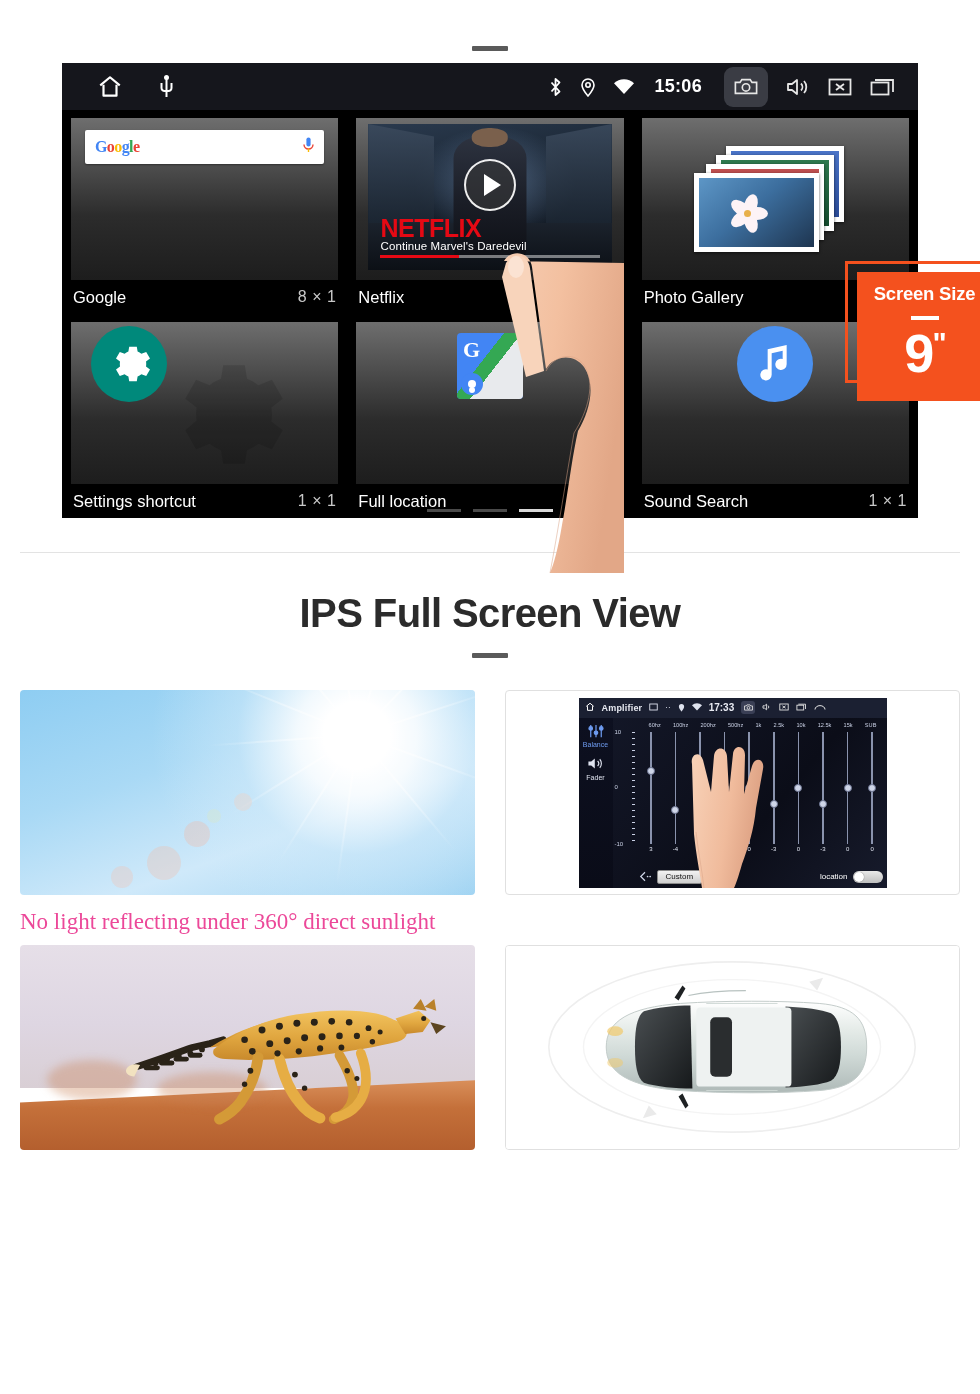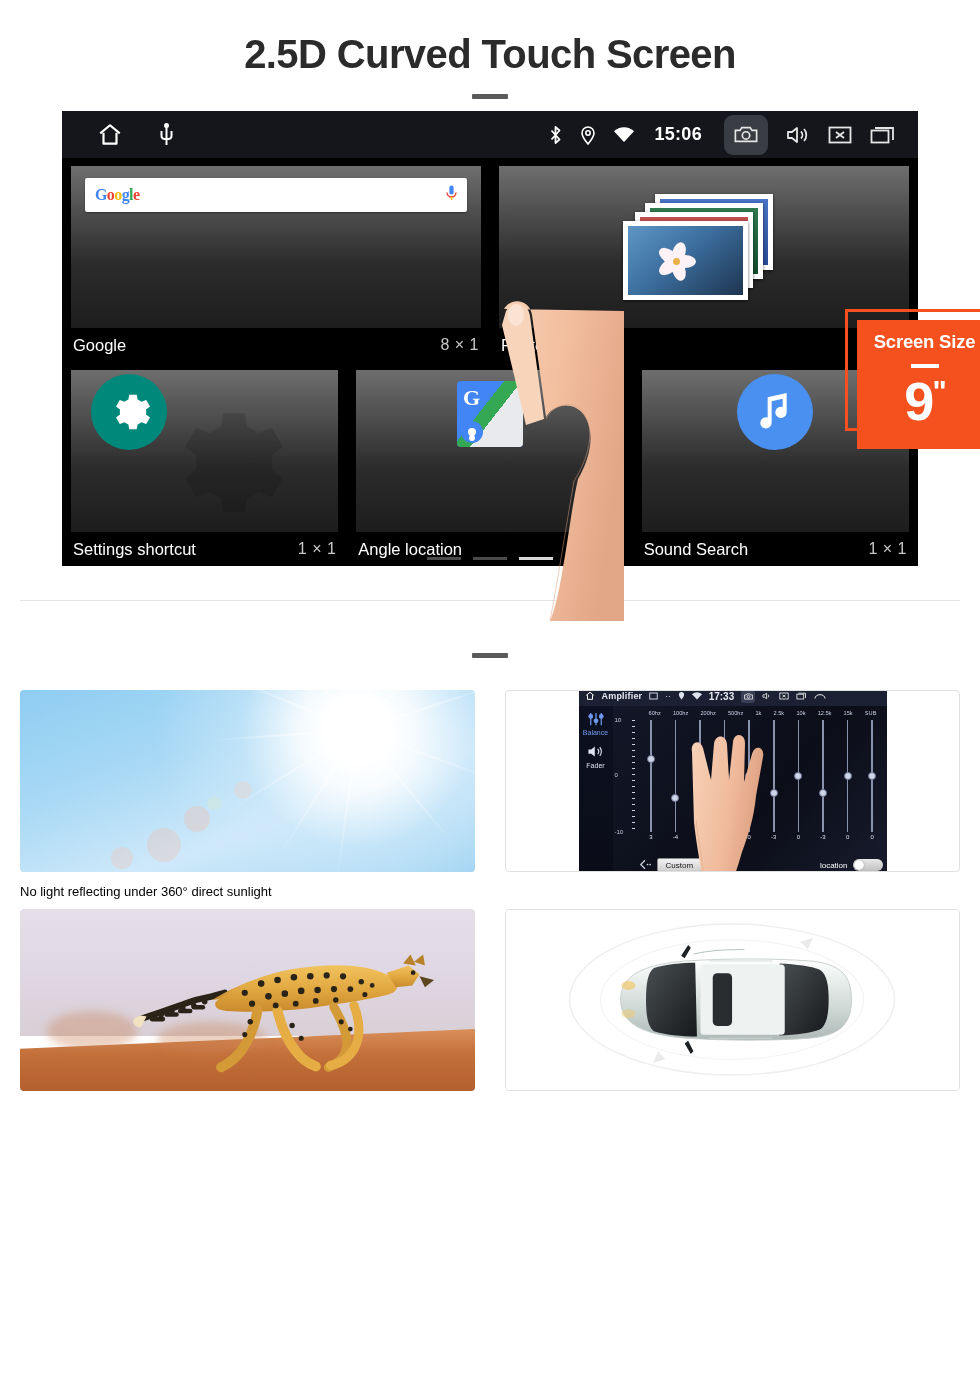--- a/index.html
+++ b/index.html
@@ -282,29 +282,29 @@
   }
 
   
   .section-two { padding-top: 36px; }
   .cards {
     width: 940px; margin: 32px auto 0;
     display: grid; grid-template-columns: 1fr 1fr; column-gap: 30px; row-gap: 8px;
   }
   .card { display: flex; flex-direction: column; }
   .card-frame {
-    height: 182px;
+    height: 205px;
     border: 1px solid #e0e0e0; border-radius: 4px;
     overflow: hidden; background: #fff;
     display: flex; align-items: center; justify-content: center;
     position: relative;
   }
   .card-frame.flush { border: none; }
   .card-caption {
-    margin-top: 12px; font-size: 13px; color: #000000; line-height: 1.3;
+    margin-top: 12px; font-size: 23px; color: #ec4899; line-height: 1.3; font-family: Liberation Serif, serif;
   }
 
   
   .sky {
     position: absolute; inset: 0;
     background:
       radial-gradient(circle at 74% 22%, #ffffff 0%, #ffffff 9%, rgba(255,255,255,.85) 16%, rgba(208,234,250,.5) 32%, rgba(255,255,255,0) 55%),
       linear-gradient(160deg, #8ecdf2 0%, #a9d9f5 35%, #cfe9fa 65%, #9fd3f2 100%);
   }
   .ray {
@@ -406,21 +406,20 @@
   .dust { position: absolute; border-radius: 50%; background: rgba(201,126,80,.35); filter: blur(4px); }
 
   
   .car-wrap { position: absolute; inset: 0; background: #fff; }
 </style>
 </head>
 <body>
 
 <div class="section-one">
 
-  <h1 class="title-main">2.5D Curved Touch Screen</h1>
   <div class="title-rule"></div>
 
   <div class="android-wrap">
     <div class="android-screen">
 
       <div class="status-bar">
         <div class="sb-left">
           <span class="sb-icon">
             <svg width="28" height="26" viewBox="0 0 24 24" fill="none" stroke="#fff" stroke-width="2" stroke-linejoin="round">
               <path d="M3 10.5 12 3l9 7.5"></path>
@@ -498,20 +497,39 @@
                   </svg>
                 </span>
               </div>
             </div>
             <div class="widget-label-row">
               <span>Google</span>
               <span class="widget-size">8 × 1</span>
             </div>
           </div>
 
+          <div class="widget-cell">
+            <div class="widget-preview">
+              <div class="nf-img">
+                <div class="nf-city-l"></div>
+                <div class="nf-city-r"></div>
+                <div class="nf-road"></div>
+                <div class="nf-figure"></div>
+                <div class="nf-head"></div>
+                <div class="nf-play"></div>
+                <div class="nf-brand">NETFLIX</div>
+                <div class="nf-sub">Continue Marvel's Daredevil</div>
+                <div class="nf-prog"></div>
+              </div>
+            </div>
+            <div class="widget-label-row">
+              <span>Netflix</span>
+              <span class="widget-size">3 × 2</span>
+            </div>
+          </div>
 
           <div class="widget-cell">
             <div class="widget-preview">
               <div class="pg-stack">
                 <div class="pg-frame pg-f1">
                     <div class="pg-inner"></div>
                   </div>
                 <div class="pg-frame pg-f2">
                     <div class="pg-inner"></div>
                   </div>
@@ -562,21 +580,21 @@
 
           <div class="widget-cell">
             <div class="widget-preview">
               <span class="maps-tile">
                 <span class="maps-green"></span>
                 <span class="maps-g">G</span>
                 <span class="maps-pin-dot"></span>
               </span>
             </div>
             <div class="widget-label-row">
-              <span>Angle location</span>
+              <span>Full location</span>
               <span class="widget-size">1 × 1</span>
             </div>
           </div>
 
           <div class="widget-cell">
             <div class="widget-preview">
               <span class="snd-circle">
                 <svg width="40" height="44" viewBox="0 0 24 26" fill="#fff">
                   <path d="M10 19.5a3.4 3.4 0 1 1-2.4-3.25V4.2L19 1.6v11.6a3.4 3.4 0 1 1-2.4-3.25V5.1L10 6.6z"></path>
                 </svg>
@@ -619,20 +637,21 @@
       <div class="badge-title">Screen Size</div>
       <div class="badge-rule"></div>
       <div class="badge-num"><span>9</span><sup>"</sup></div>
     </div>
   </div>
 
   <div class="section-divider"></div>
 </div>
 
 <div class="section-two">
+  <h2 class="title-main">IPS Full Screen View</h2>
   <div class="title-rule"></div>
 
   <div class="cards">
 
     <div class="card">
       <div class="card-frame flush">
         <div class="sky">
           <span class="ray" style="transform: rotate(8deg); transform-origin: center top;"></span>
           <span class="ray" style="transform: rotate(32deg); transform-origin: center top;"></span>
           <span class="ray" style="transform: rotate(58deg); transform-origin: center top;"></span>

